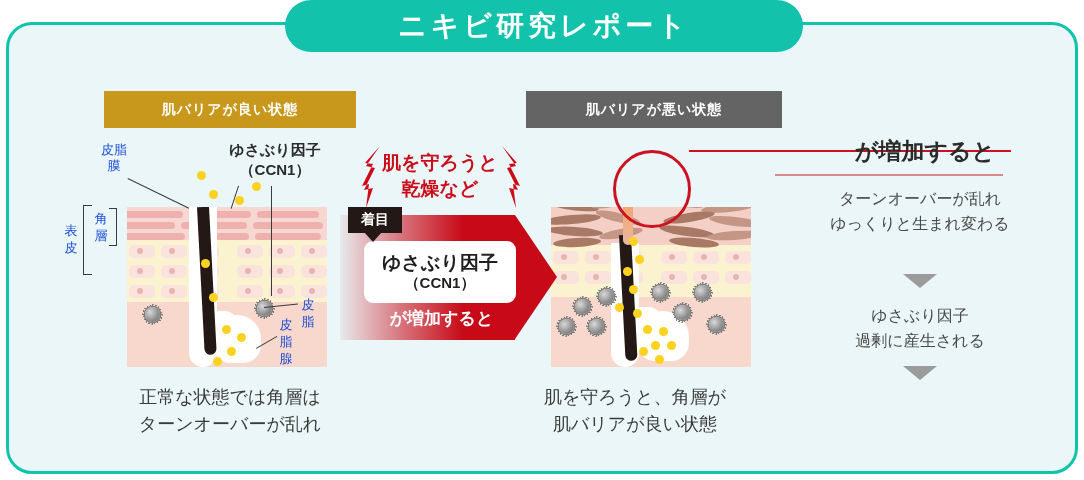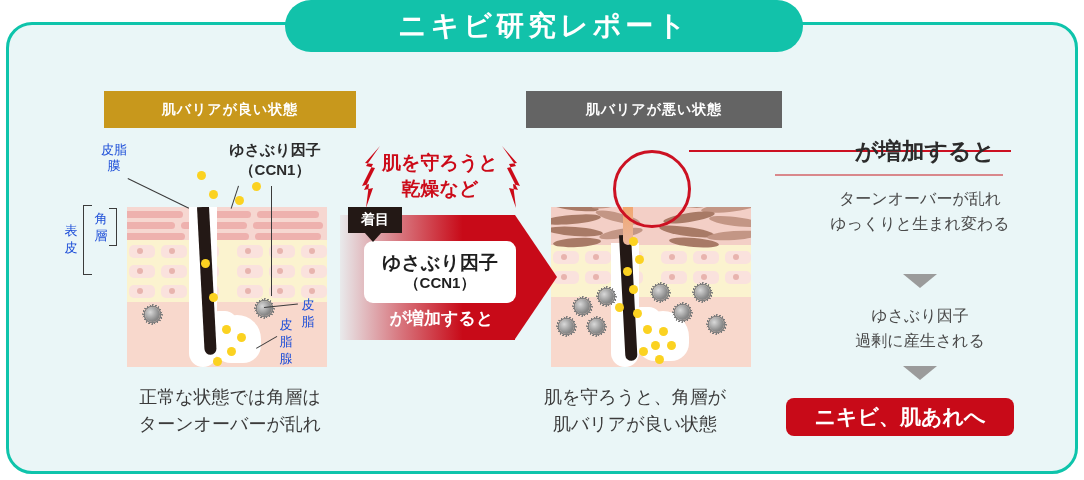--- a/index.html
+++ b/index.html
@@ -554,23 +554,20 @@
     <div>ゆっくりと生まれ変わる</div>
   </div>
   <div class="flow-arrow" id="fa1"></div>
 
   <div class="flow-text" id="flow2">
     <div>ゆさぶり因子</div>
     <div>過剰に産生される</div>
   </div>
   <div class="flow-arrow" id="fa2"></div>
 
-  <div id="result-pill">
-    <span>ニキビ、肌あれへ</span>
-  </div>
 
   <div class="caption" id="cap-left">
     <div>正常な状態では角層は</div>
     <div>ターンオーバーが乱れ</div>
   </div>
   <div class="caption" id="cap-right">
     <div>肌を守ろうと、角層が</div>
     <div>肌バリアが良い状態</div>
   </div>
 

